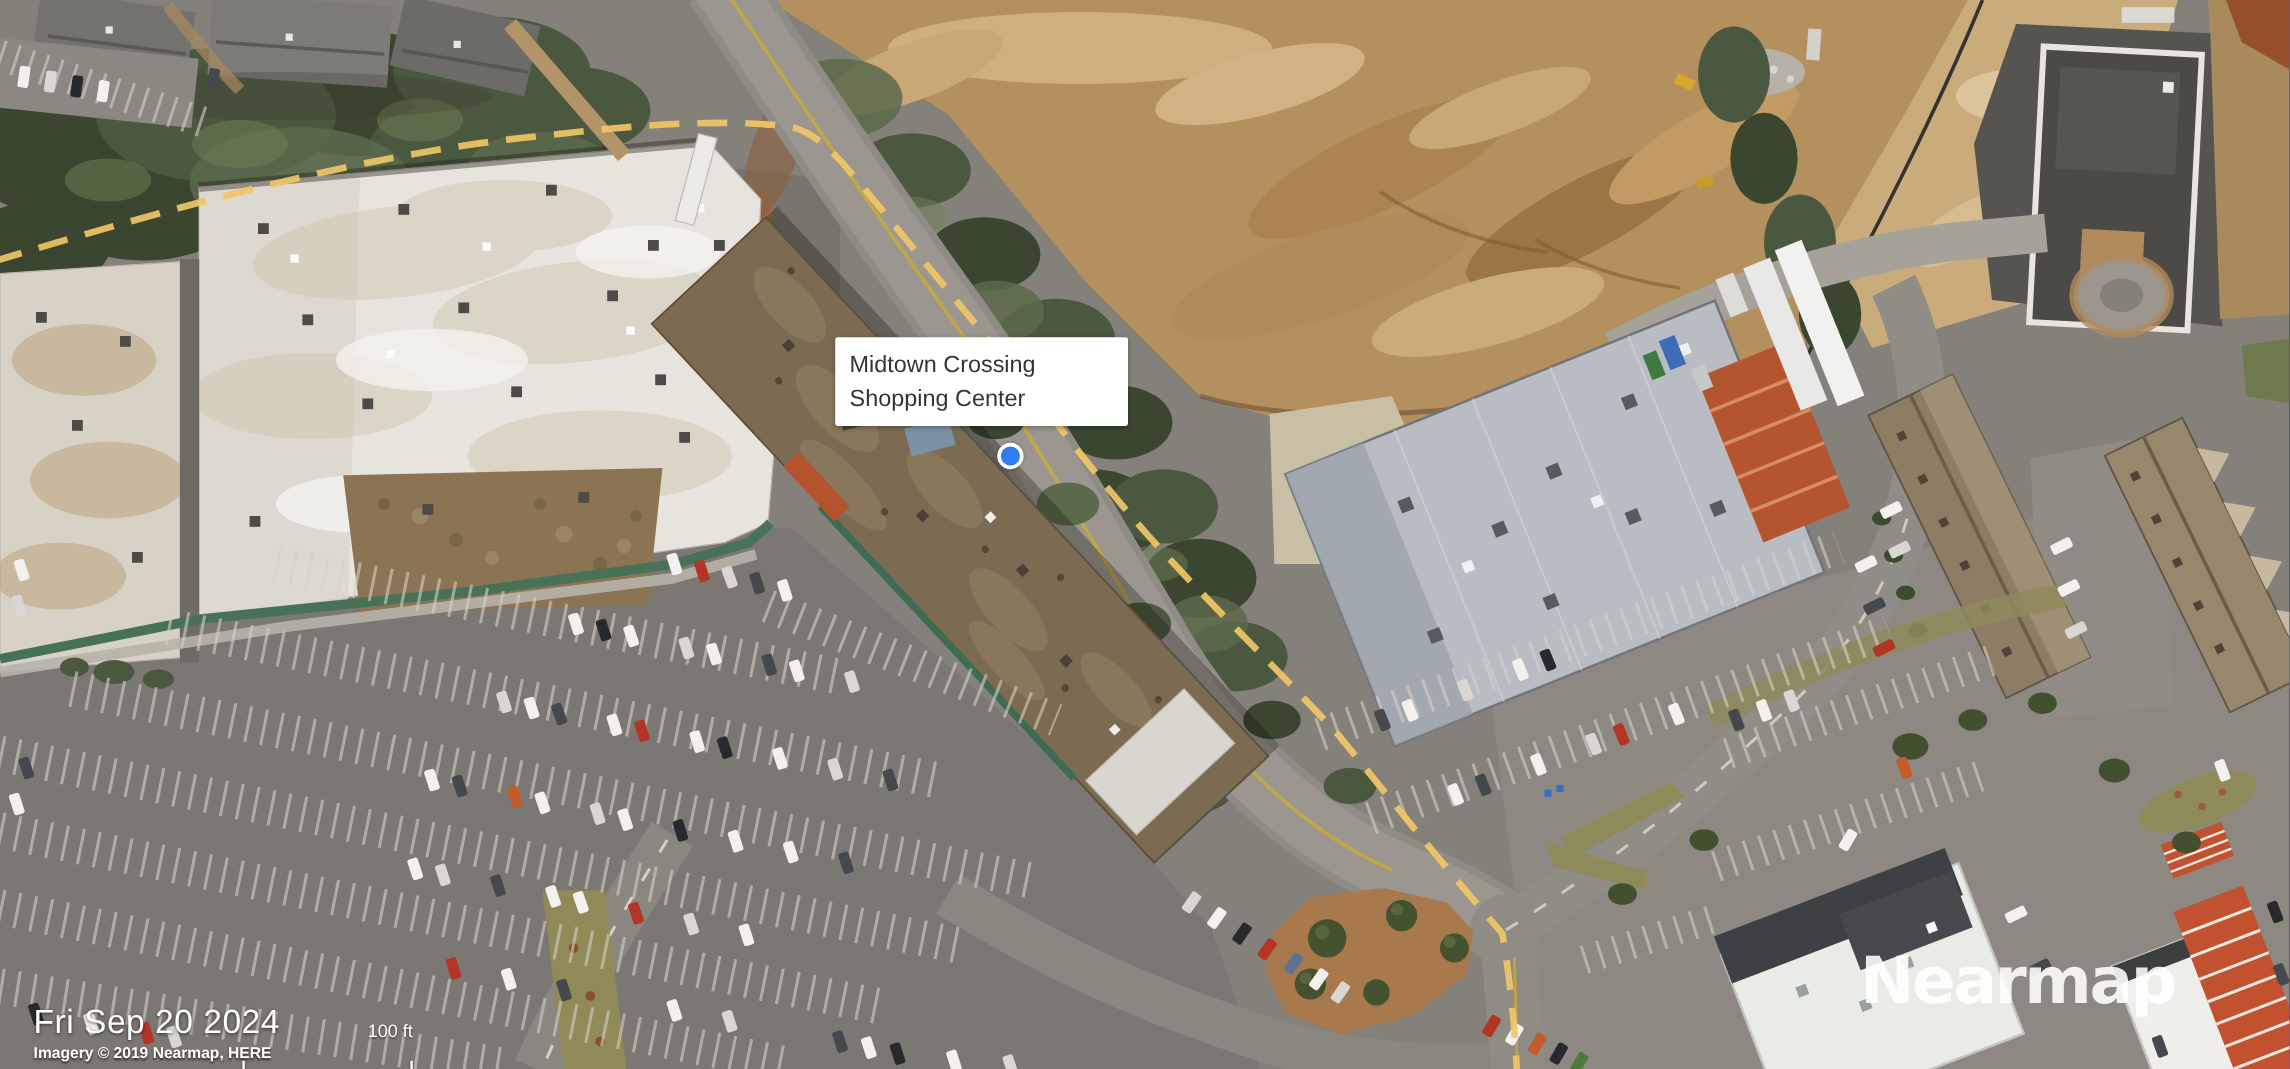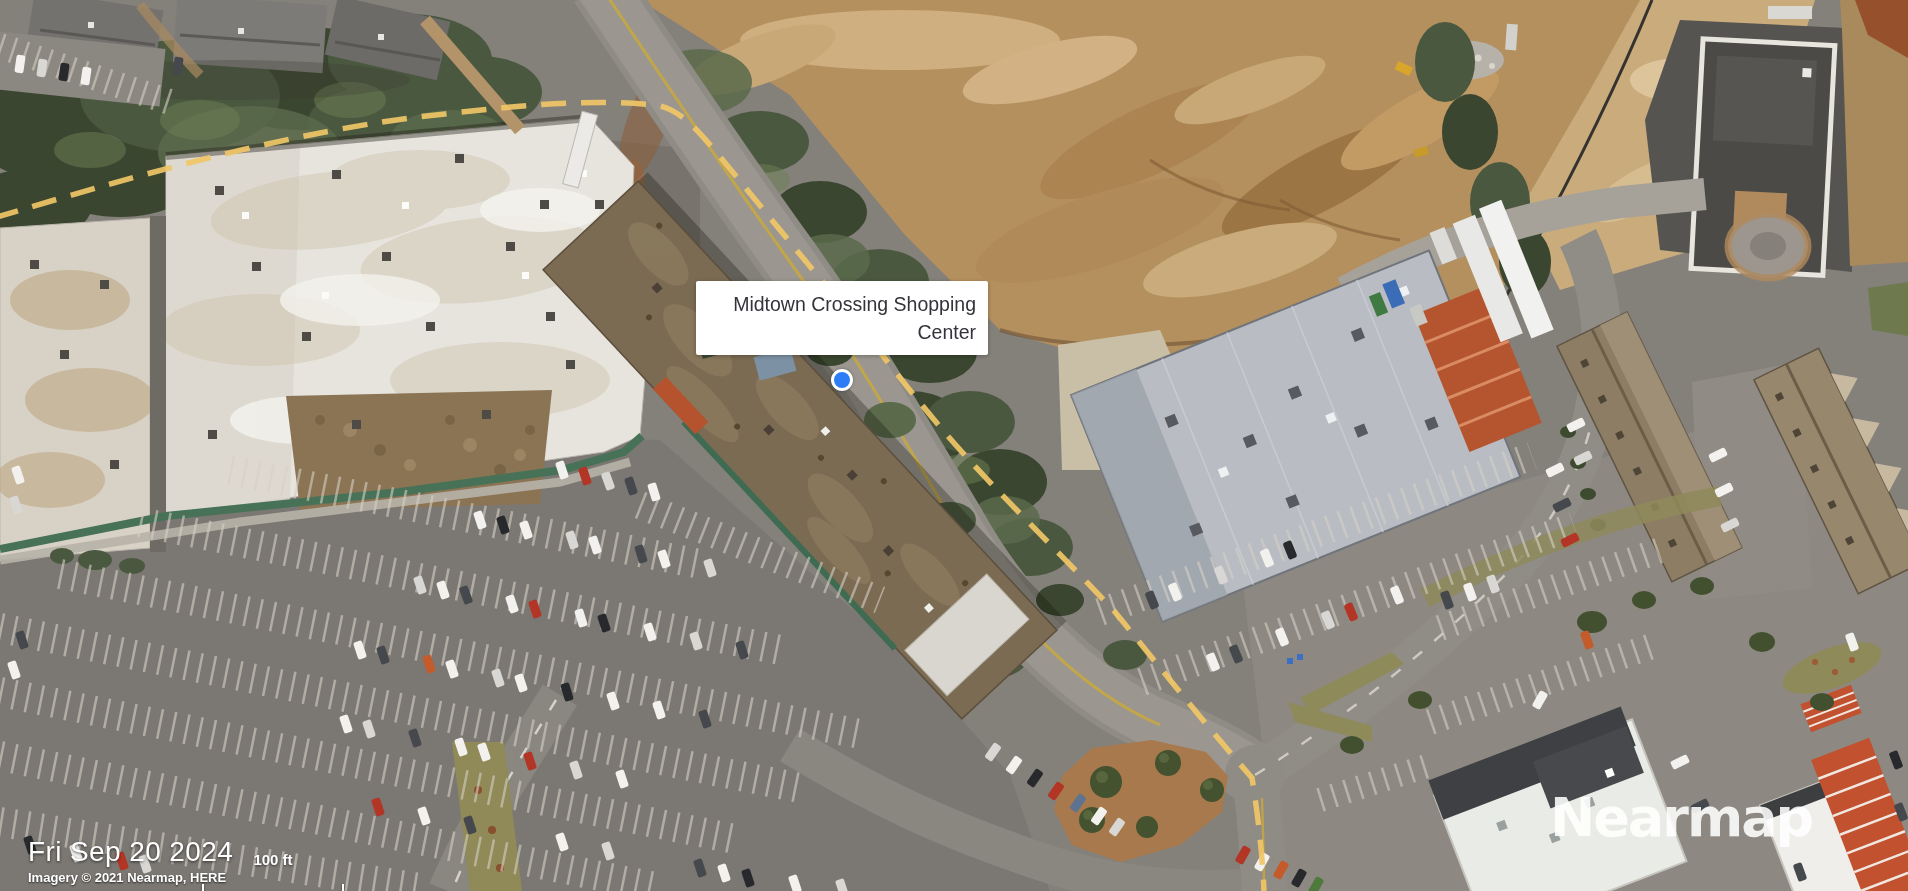--- a/index.html
+++ b/index.html
@@ -1,33 +1,33 @@
 <!DOCTYPE html>
 <html style="--marker-blue: #2e7df6; --boundary-yellow: #f0c566; --road-centerline-yellow: #c9a83e; --label-background: #ffffff; --label-text-color: #33333b; --overlay-text-color: #ffffff; --watermark-color: rgba(255,255,255,0.88);"><head>
 <meta charset="utf-8">
 <style>
   html,body{margin:0;padding:0;background:#222}
   .viewport{position:relative;width:1908px;height:891px;overflow:hidden;
     font-family:"Liberation Sans",sans-serif;background:#85817b}
   svg.scene{position:absolute;left:0;top:0;display:block}
 
-  .place-label{position:absolute;left:696px;top:281px;width:292px;box-sizing:border-box;
+  .place-label{position:absolute;left:696px;top:281px;width:244px;box-sizing:border-box;
     background:var(--label-background,#fff);color:var(--label-text-color,#33333b);
-    font-size:19.5px;line-height:28px;text-align:right;padding:9px 12px;border-radius:2px;
+    font-size:19.5px;line-height:28px;text-align:left;padding:9px 12px;border-radius:2px;
     box-shadow:0 1px 4px rgba(0,0,0,.28);cursor:pointer}
   .marker-dot{position:absolute;left:831px;top:369px;width:16px;height:16px;border-radius:50%;
     background:var(--marker-blue,#2e7df6);border:3px solid #ffffff;box-shadow:0 0 3px rgba(0,0,0,.35);cursor:pointer}
 
   .capture-date{position:absolute;left:28px;top:836px;font-size:28px;font-weight:400;
     color:var(--overlay-text-color,#fff);text-shadow:0 1px 3px rgba(0,0,0,.65);letter-spacing:.4px}
   .attribution{position:absolute;left:28px;top:870px;font-size:13px;font-weight:bold;
     color:var(--overlay-text-color,#fff);text-shadow:0 1px 2px rgba(0,0,0,.7)}
   .scalebar{position:absolute;left:202px;top:851px;width:142px;color:var(--overlay-text-color,#fff);
     filter:drop-shadow(0 1px 1px rgba(0,0,0,.55))}
-  .scalebar-label{text-align:center;font-size:15px;font-weight:bold;margin-bottom:16px}
+  .scalebar-label{text-align:right;font-size:15px;font-weight:normal;margin-bottom:16px}
   .scalebar-bracket{height:12px;border-left:2.5px solid #fff;border-right:2.5px solid #fff;border-bottom:2.5px solid #fff}
   .watermark{position:absolute;left:1550px;top:786px;font-family:"DejaVu Sans",sans-serif;
     font-weight:bold;font-size:54px;letter-spacing:-2px;color:var(--watermark-color,rgba(255,255,255,.88));
     user-select:none}
 
   
   .cw{fill:#f2f1ee}.cs{fill:#d8d7d4}.cd{fill:#45484d}.ck{fill:#27292c}
   .cr{fill:#b23525}.co{fill:#c35b2a}.cb{fill:#5e7390}.cg{fill:#4f7a3d}
 </style>
 </head>
@@ -564,21 +564,21 @@
     <use href="#car" class="cd" transform="translate(1901 812) rotate(-21)"></use>
   </g>
 
   <path d="M-6,218 C120,180 300,128 445,114 C530,104 595,99 655,105 C678,108 696,128 716,152 C764,210 800,255 838,300 C876,345 915,400 962,452 C1008,503 1065,558 1115,612 C1158,665 1200,718 1252,778 C1258,815 1262,850 1264,891" style="stroke:var(--boundary-yellow)" stroke-width="5.5" stroke-dasharray="25 15" fill="none" opacity=".92"></path>
 </svg>
 
 <div class="place-label">Midtown Crossing Shopping Center</div>
 <div class="marker-dot"></div>
 
 <div class="capture-date">Fri Sep 20 2024</div>
-<div class="attribution">Imagery © 2021 Nearmap, HERE</div>
+<div class="attribution">Imagery © 2019 Nearmap, HERE</div>
 
 <div class="scalebar">
   <div class="scalebar-label">100 ft</div>
   <div class="scalebar-bracket"></div>
 </div>
 
 <div class="watermark">Nearmap</div>
 
 </div>
 

